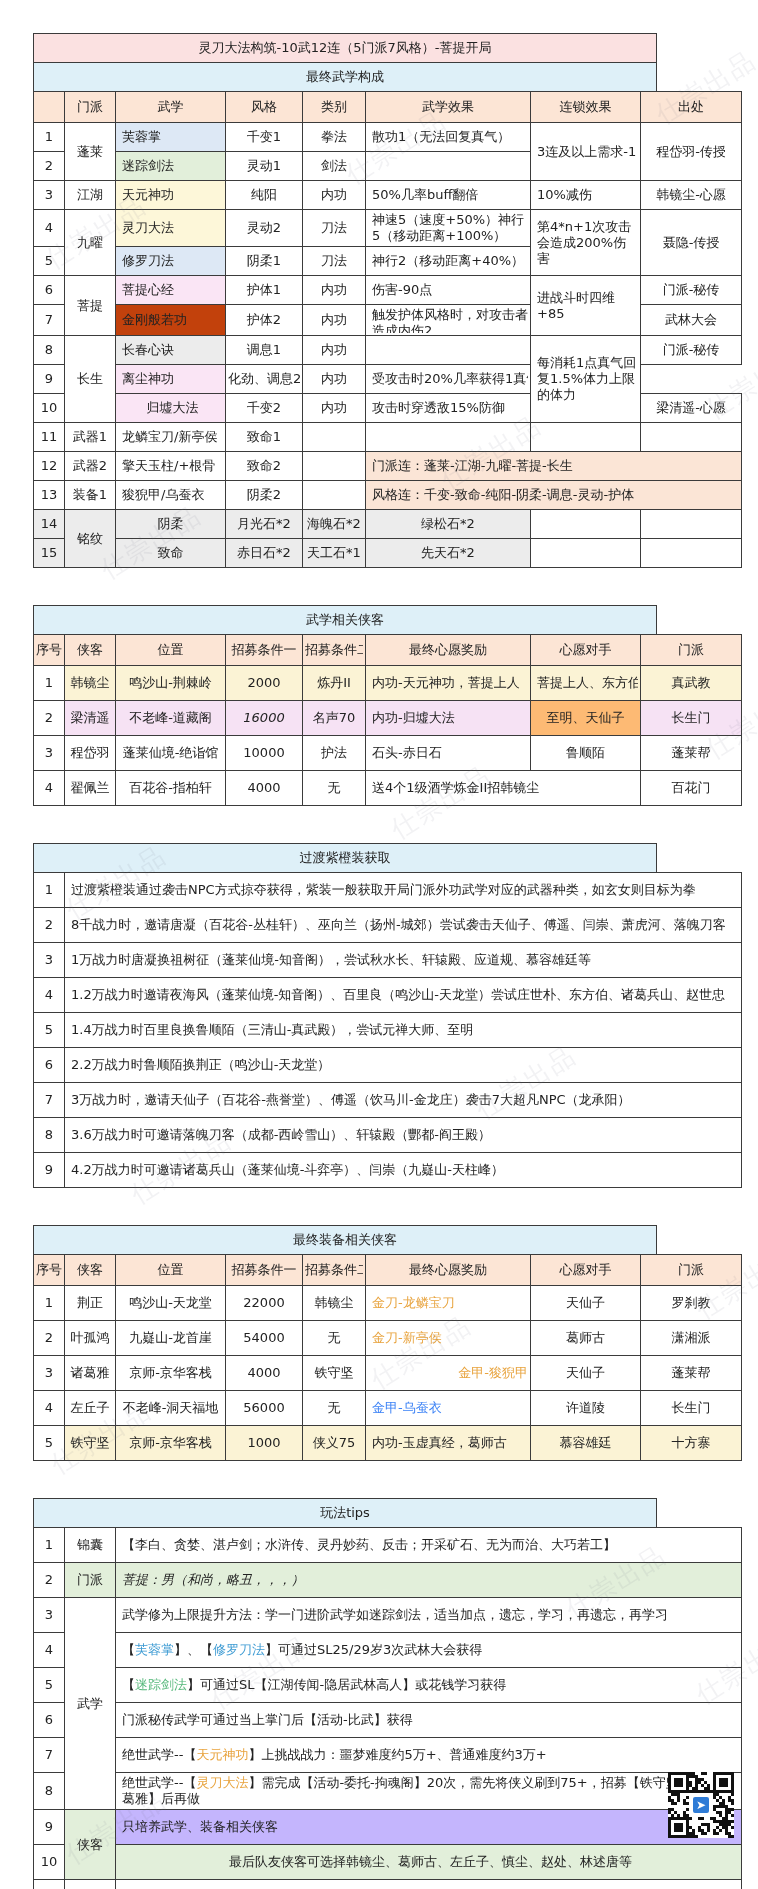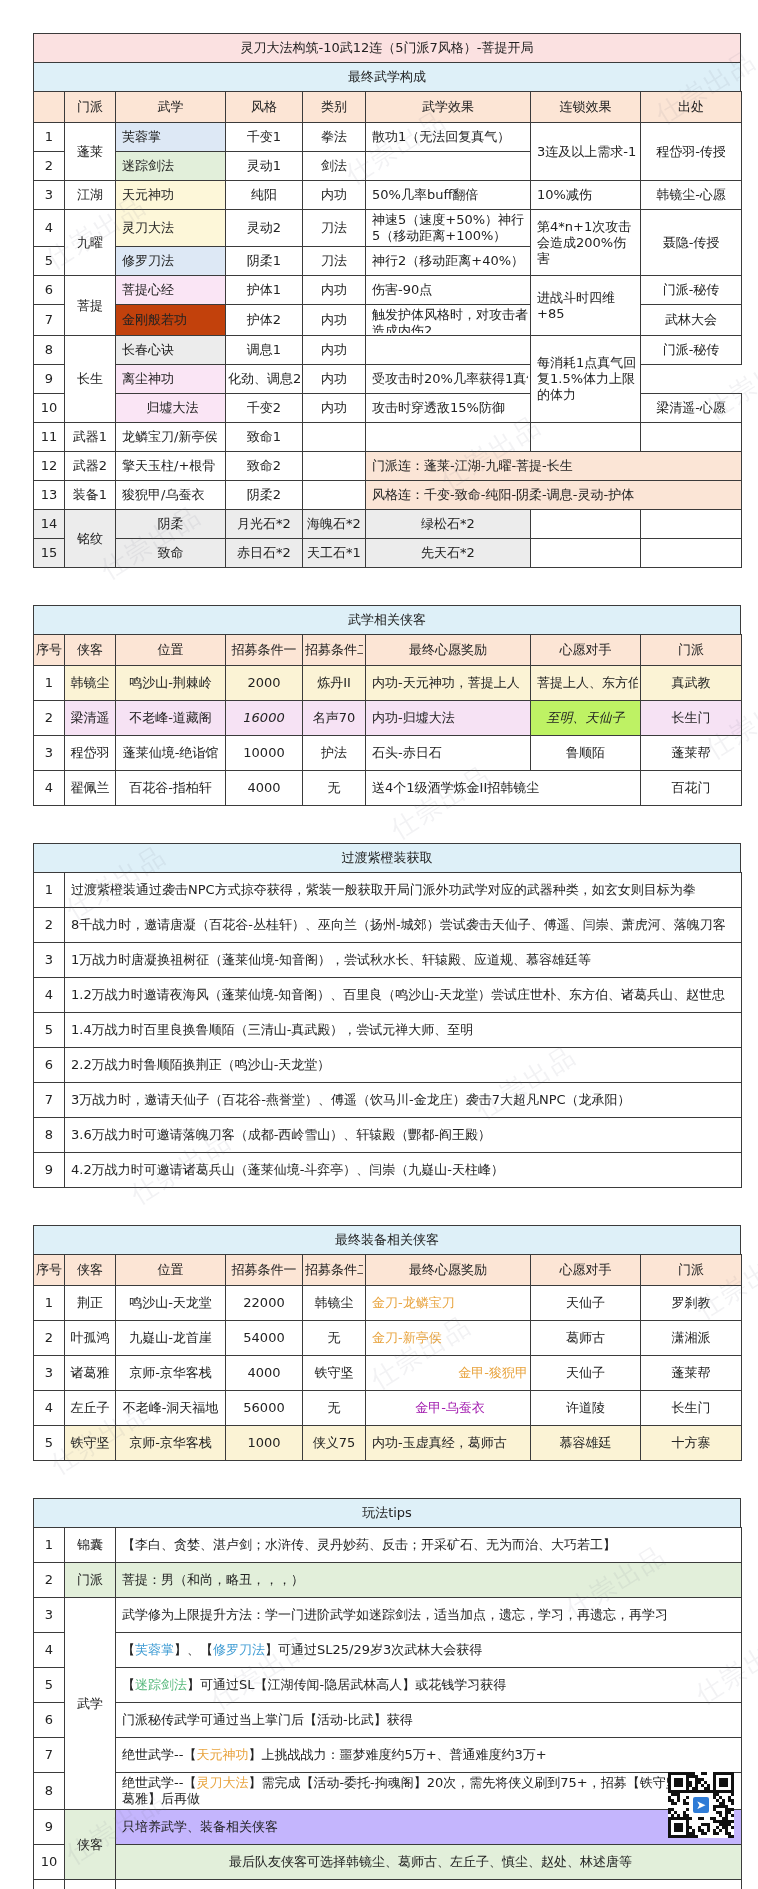--- a/index.html
+++ b/index.html
@@ -1,19 +1,19 @@
 <!DOCTYPE html>
 <html><head>
 <meta charset="utf-8">
 <style>
   html,body{margin:0;padding:0;background:#ffffff;}
   .page{position:relative;width:758px;height:1889px;overflow:hidden;
         font-family:"DejaVu Sans",sans-serif;color:#222;background:#fff;}
   .content{position:absolute;left:33px;top:33px;width:708px;}
-  .bar{box-sizing:border-box;width:708px;border:1px solid #3b3b3b;text-align:center;
+  .bar{box-sizing:border-box;width:624px;border:1px solid #3b3b3b;text-align:center;
        font-size:13px;line-height:16px;padding:6px 0;}
   .title-bar{background:#fbe1e1;}
   .section-bar{background:#def0f8;margin-top:-1px;}
   .sec{margin-top:37px;}
   .sec:first-child{margin-top:0;}
   table{border-collapse:collapse;table-layout:fixed;width:708px;margin-top:-1px;}
   td,th{border:1px solid #3b3b3b;font-size:13px;font-weight:normal;text-align:center;
         vertical-align:middle;padding:2px 2px;overflow:hidden;line-height:16px;height:24px;}
   th{background:#fce5d5;white-space:nowrap;height:26px;}
   .h30 td{height:30px;}
@@ -506,21 +506,21 @@
               </td>
               <td style="background: rgb(246, 226, 244); font-style: italic;">
                 <div class="cv">16000</div>
               </td>
               <td style="background: rgb(246, 226, 244);">
                 <div class="cv">名声70</div>
               </td>
               <td class="al" style="background: rgb(246, 226, 244);">
                 <div class="cv">内功-归墟大法</div>
               </td>
-              <td style="background: #bef264; font-style: italic;">
+              <td style="background: #fdba74;">
                 <div class="cv">至明、天仙子</div>
               </td>
               <td style="background: rgb(246, 226, 244);">
                 <div class="cv">长生门</div>
               </td>
             </tr>
             <tr>
               <td>
                 <div class="cv">3</div>
               </td>
@@ -787,21 +787,21 @@
               <td class="nw">
                 <div class="cv">不老峰-洞天福地</div>
               </td>
               <td>
                 <div class="cv">56000</div>
               </td>
               <td>
                 <div class="cv">无</div>
               </td>
               <td class="al">
-                <div class="cv" style="color: #a21caf; text-align: center;">金甲-乌蚕衣</div>
+                <div class="cv" style="color: #3b82f6;">金甲-乌蚕衣</div>
               </td>
               <td>
                 <div class="cv">许道陵</div>
               </td>
               <td>
                 <div class="cv">长生门</div>
               </td>
             </tr>
             <tr>
               <td>
@@ -853,21 +853,21 @@
                 <div class="cv">【李白、贪婪、湛卢剑；水浒传、灵丹妙药、反击；开采矿石、无为而治、大巧若工】</div>
               </td>
             </tr>
             <tr>
               <td>
                 <div class="cv">2</div>
               </td>
               <td style="background: rgb(226, 239, 218);">
                 <div class="cv">门派</div>
               </td>
-              <td class="al" style="background: rgb(226, 239, 218);">
+              <td class="al" style="background: rgb(226, 239, 218); font-style: italic;">
                 <div class="cv">菩提：男（和尚，略丑，，，）</div>
               </td>
             </tr>
             <tr>
               <td>
                 <div class="cv">3</div>
               </td>
               <td rowspan="6">
                 <div class="cv">武学</div>
               </td>

